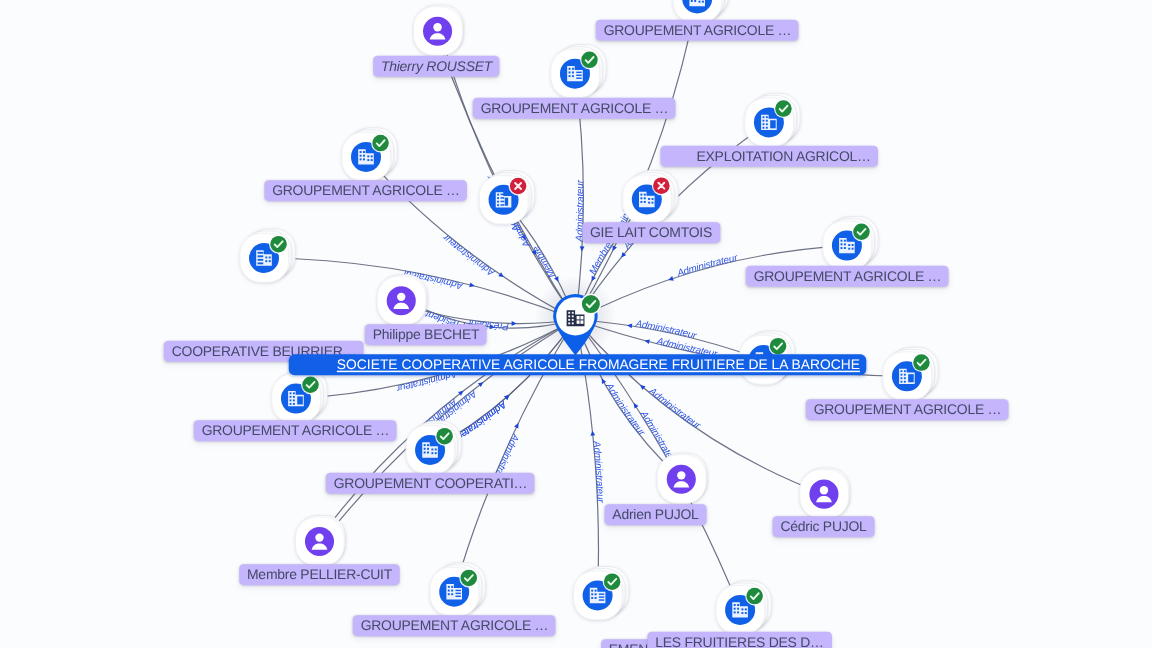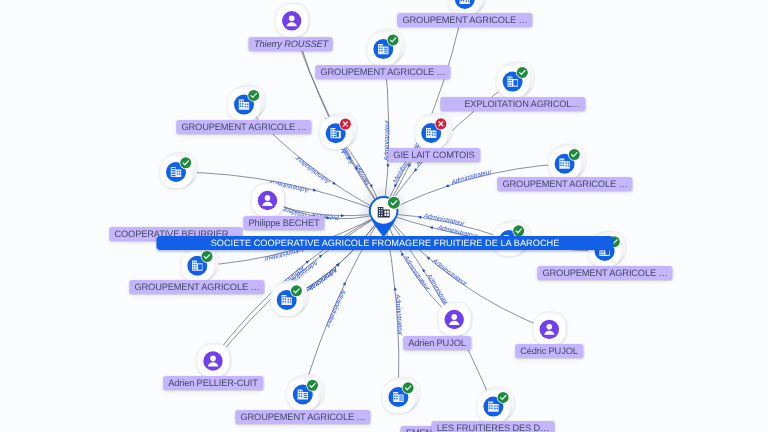--- a/index.html
+++ b/index.html
@@ -7,22 +7,22 @@
   -webkit-font-smoothing:antialiased;text-rendering:geometricPrecision;}
 #stage{position:relative;width:768px;height:432px;overflow:hidden;background:#fbfcfe;}
 #edgesvg,#nodesvg{position:absolute;left:0;top:0;width:768px;height:432px;display:block;}
 #lbllayer{position:absolute;left:0;top:0;width:768px;height:432px;}
 .lbl{position:absolute;transform:translate(-50%,-50%) translateZ(0);will-change:transform;white-space:nowrap;
   background:#c4b5fd;color:#444a66;font-size:9.3px;line-height:10px;letter-spacing:-0.16px;
   padding:1.9px 5.2px;border-radius:3px;
   box-shadow:0 .5px 1.4px rgba(70,75,95,.20),0 2px 4px rgba(70,75,95,.09);}
 
 .lbl.main{background:#1260e8;color:#fff;font-size:9.2px;letter-spacing:0.02px;border-radius:4px;
-  box-shadow:0 1px 2px rgba(20,60,150,.26);padding:1.9px 4.2px;text-align:center;
-  width:457px;box-sizing:border-box;}
+  box-shadow:0 1px 2px rgba(20,60,150,.26);padding:1.9px 4.2px;text-align:right;
+  width:385px;box-sizing:border-box;text-decoration:underline;}
 </style>
 </head>
 <body>
 
 <div id="stage">
   <svg id="edgesvg" viewBox="0 0 768 432">
       <defs>
         <radialGradient id="halo">
           <stop offset="0%" stop-color="#e8eaee" stop-opacity="1"></stop>
           <stop offset="62%" stop-color="#e9ebef" stop-opacity="1"></stop>
@@ -584,20 +584,21 @@
       <div class="lbl" style="left: 291.3px; top: 43.5px; font-style: italic;">Thierry ROUSSET</div>
       <div class="lbl" style="left: 383.3px; top: 71.5px;">GROUPEMENT AGRICOLE …</div>
       <div class="lbl" style="left: 512.6px; top: 104px; padding-left: 24px;">EXPLOITATION AGRICOL…</div>
       <div class="lbl" style="left: 244px; top: 126.5px;">GROUPEMENT AGRICOLE …</div>
       <div class="lbl" style="left: 433.5px; top: 155px;">GIE LAIT COMTOIS</div>
       <div class="lbl" style="left: 176px; top: 193.5px; margin-top: 40px;">COOPERATIVE BEURRIER…</div>
       <div class="lbl" style="left: 564.6px; top: 184px;">GROUPEMENT AGRICOLE …</div>
       <div class="lbl" style="left: 284px; top: 222.5px;">Philippe BECHET</div>
       <div class="lbl" style="left: 604.6px; top: 272.5px;">GROUPEMENT AGRICOLE …</div>
       <div class="lbl" style="left: 197.3px; top: 287px;">GROUPEMENT AGRICOLE …</div>
+      <div class="lbl" style="left: 286.7px; top: 321.5px;">GROUPEMENT COOPERATI…</div>
       <div class="lbl" style="left: 437px; top: 342.5px;">Adrien PUJOL</div>
       <div class="lbl" style="left: 549.3px; top: 351px;">Cédric PUJOL</div>
-      <div class="lbl" style="left: 213px; top: 383px;">Adrien PELLIER-CUIT</div>
+      <div class="lbl" style="left: 213px; top: 383px;">Membre PELLIER-CUIT</div>
       <div class="lbl" style="left: 302.8px; top: 416.5px;">GROUPEMENT AGRICOLE …</div>
       <div class="lbl" style="left: 493.4px; top: 428px;">LES FRUITIERES DES D…</div>
       <div class="lbl main" style="left: 384.5px; top: 242.9px;">SOCIETE COOPERATIVE AGRICOLE FROMAGERE FRUITIERE DE LA BAROCHE</div>
     </div>
 </div>
 
 </body></html>

